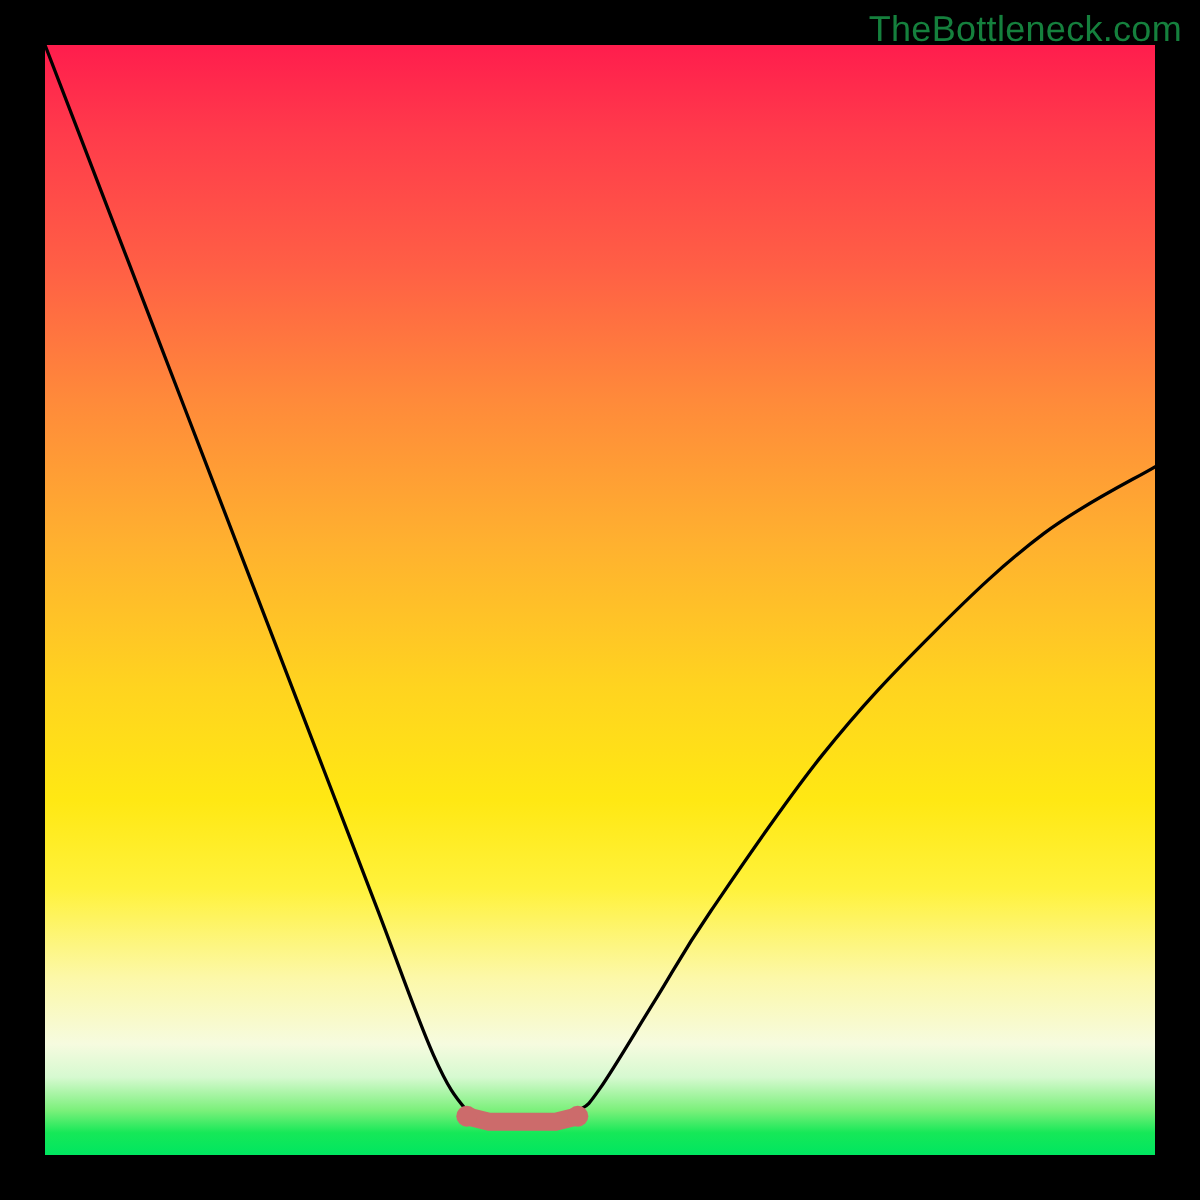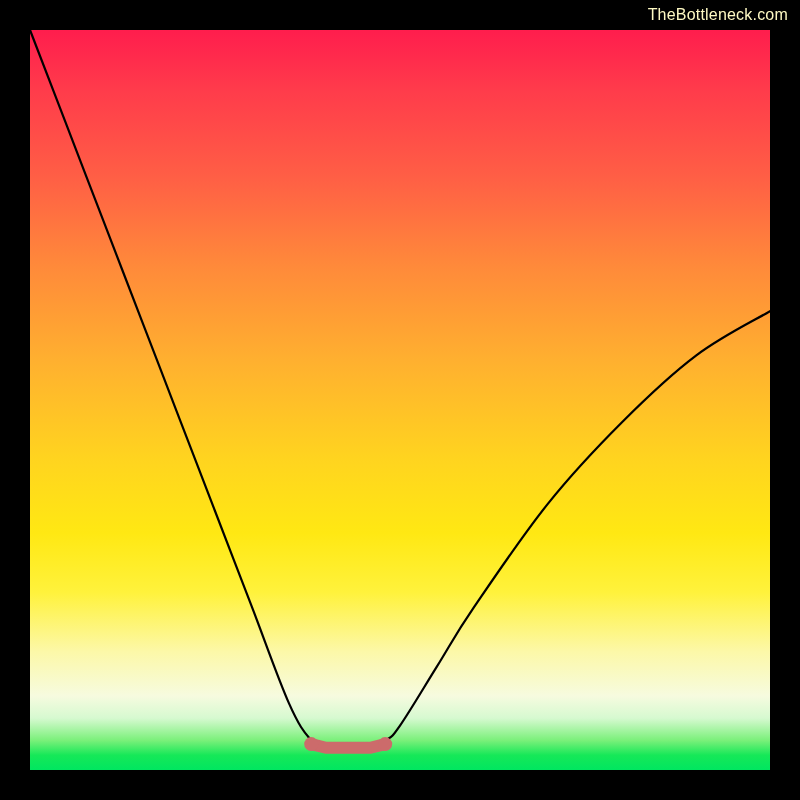--- a/index.html
+++ b/index.html
@@ -41,22 +41,22 @@
       #d6f9d0 93%,
       #7af07a 96%,
       #16e858 98%,
       #00e660 100%
     );
   }
   .watermark {
     position: absolute;
     top: 6px;
     right: 12px;
-    color: #fef9c3;
-    font-size: 16px;
+    color: #15803d;
+    font-size: 24px;
     font-weight: 500;
     letter-spacing: 0.2px;
     user-select: none;
   }
   svg.curve {
     position: absolute;
     left: 0;
     top: 0;
     width: 740px;
     height: 740px;

